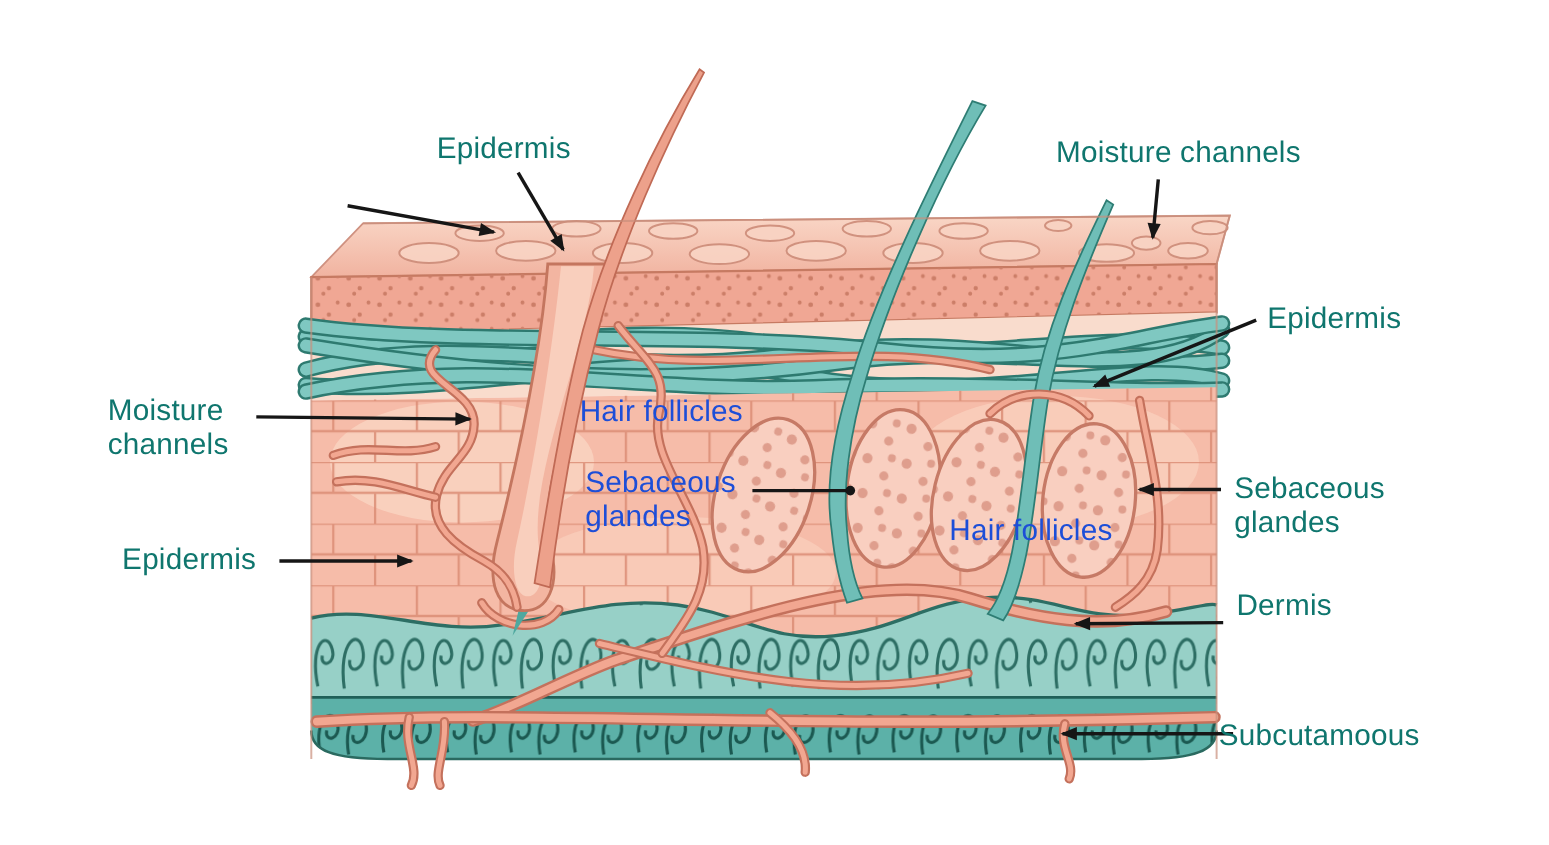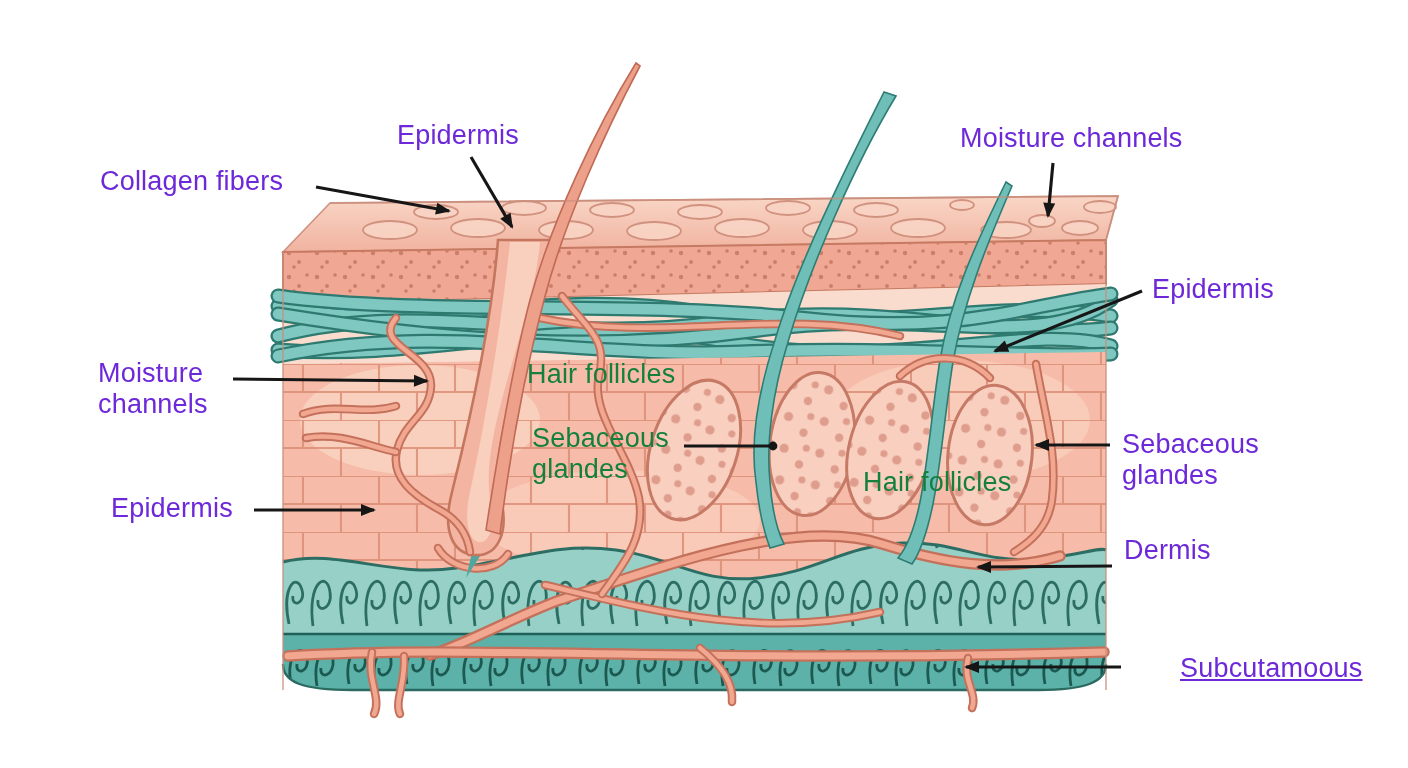--- a/index.html
+++ b/index.html
@@ -1,22 +1,22 @@
 <!DOCTYPE html>
 <html><head>
 <meta charset="utf-8">
 <style>
   html,body{margin:0;padding:0;background:#ffffff;}
   .stage{position:relative;width:1408px;height:768px;background:#ffffff;overflow:hidden;
          font-family:"Liberation Sans",sans-serif;}
   .stage svg{position:absolute;left:0;top:0;}
-  .lbl{position:absolute;font-size:27px;line-height:1.16;color:#6d28d9;letter-spacing:.2px;
+  .lbl{position:absolute;font-size:27px;line-height:1.16;color:#0f766e;letter-spacing:.2px;
        white-space:normal;}
   .lbl.nowrap{white-space:nowrap;}
-  .lbl.dark{color:#15803d;}
+  .lbl.dark{color:#1d4ed8;}
   
   .vo{fill:none;stroke:#c4715c;stroke-width:8.5;stroke-linecap:round;}
   .vi{fill:none;stroke:#f2a791;stroke-width:4.6;stroke-linecap:round;}
   .vo2{fill:none;stroke:#c4715c;stroke-width:11.5;stroke-linecap:round;}
   .vi2{fill:none;stroke:#f2a791;stroke-width:7;stroke-linecap:round;}
   .rope-o{fill:none;stroke:#2e7a70;stroke-width:15;stroke-linecap:round;}
   .rope-i{fill:none;stroke:#7fc8c1;stroke-width:10.5;stroke-linecap:round;}
   .arrow{stroke:#161616;stroke-width:3.1;fill:none;}
 </style>
 </head>
@@ -205,26 +205,25 @@
     <g>
       <line class="arrow" x1="684" y1="446" x2="770" y2="446"></line>
       <circle cx="773" cy="446" r="4.4" fill="#161616"></circle>
     </g>
     <line class="arrow" x1="1110" y1="445" x2="1036" y2="445" marker-end="url(#ah)"></line>
     <line class="arrow" x1="1112" y1="566" x2="978" y2="567" marker-end="url(#ah)"></line>
     <line class="arrow" x1="1121" y1="667" x2="966" y2="667" marker-end="url(#ah)"></line>
   </g>
 </svg>
 
-<div class="lbl nowrap" style="left:100px;top:166px;">Collagen fibers</div>
 <div class="lbl nowrap" style="left:397px;top:120px;">Epidermis</div>
 <div class="lbl nowrap" style="left:960px;top:123px;">Moisture channels</div>
 <div class="lbl nowrap" style="left:1152px;top:274px;">Epidermis</div>
 <div class="lbl" style="left:98px;top:358px;width:135px;">Moisture channels</div>
 <div class="lbl nowrap" style="left:111px;top:493px;">Epidermis</div>
 <div class="lbl nowrap dark" style="left:527px;top:359px;">Hair follicles</div>
 <div class="lbl dark" style="left:532px;top:423px;width:150px;">Sebaceous glandes</div>
 <div class="lbl nowrap dark" style="left:863px;top:467px;">Hair follicles</div>
 <div class="lbl" style="left:1122px;top:429px;width:165px;">Sebaceous glandes</div>
 <div class="lbl nowrap" style="left:1124px;top:535px;">Dermis</div>
-<div class="lbl nowrap" style="left:1180px;top:653px;text-decoration:underline;">Subcutamoous</div>
+<div class="lbl nowrap" style="left:1108px;top:653px;">Subcutamoous</div>
 
 </div>
 
 </body></html>

